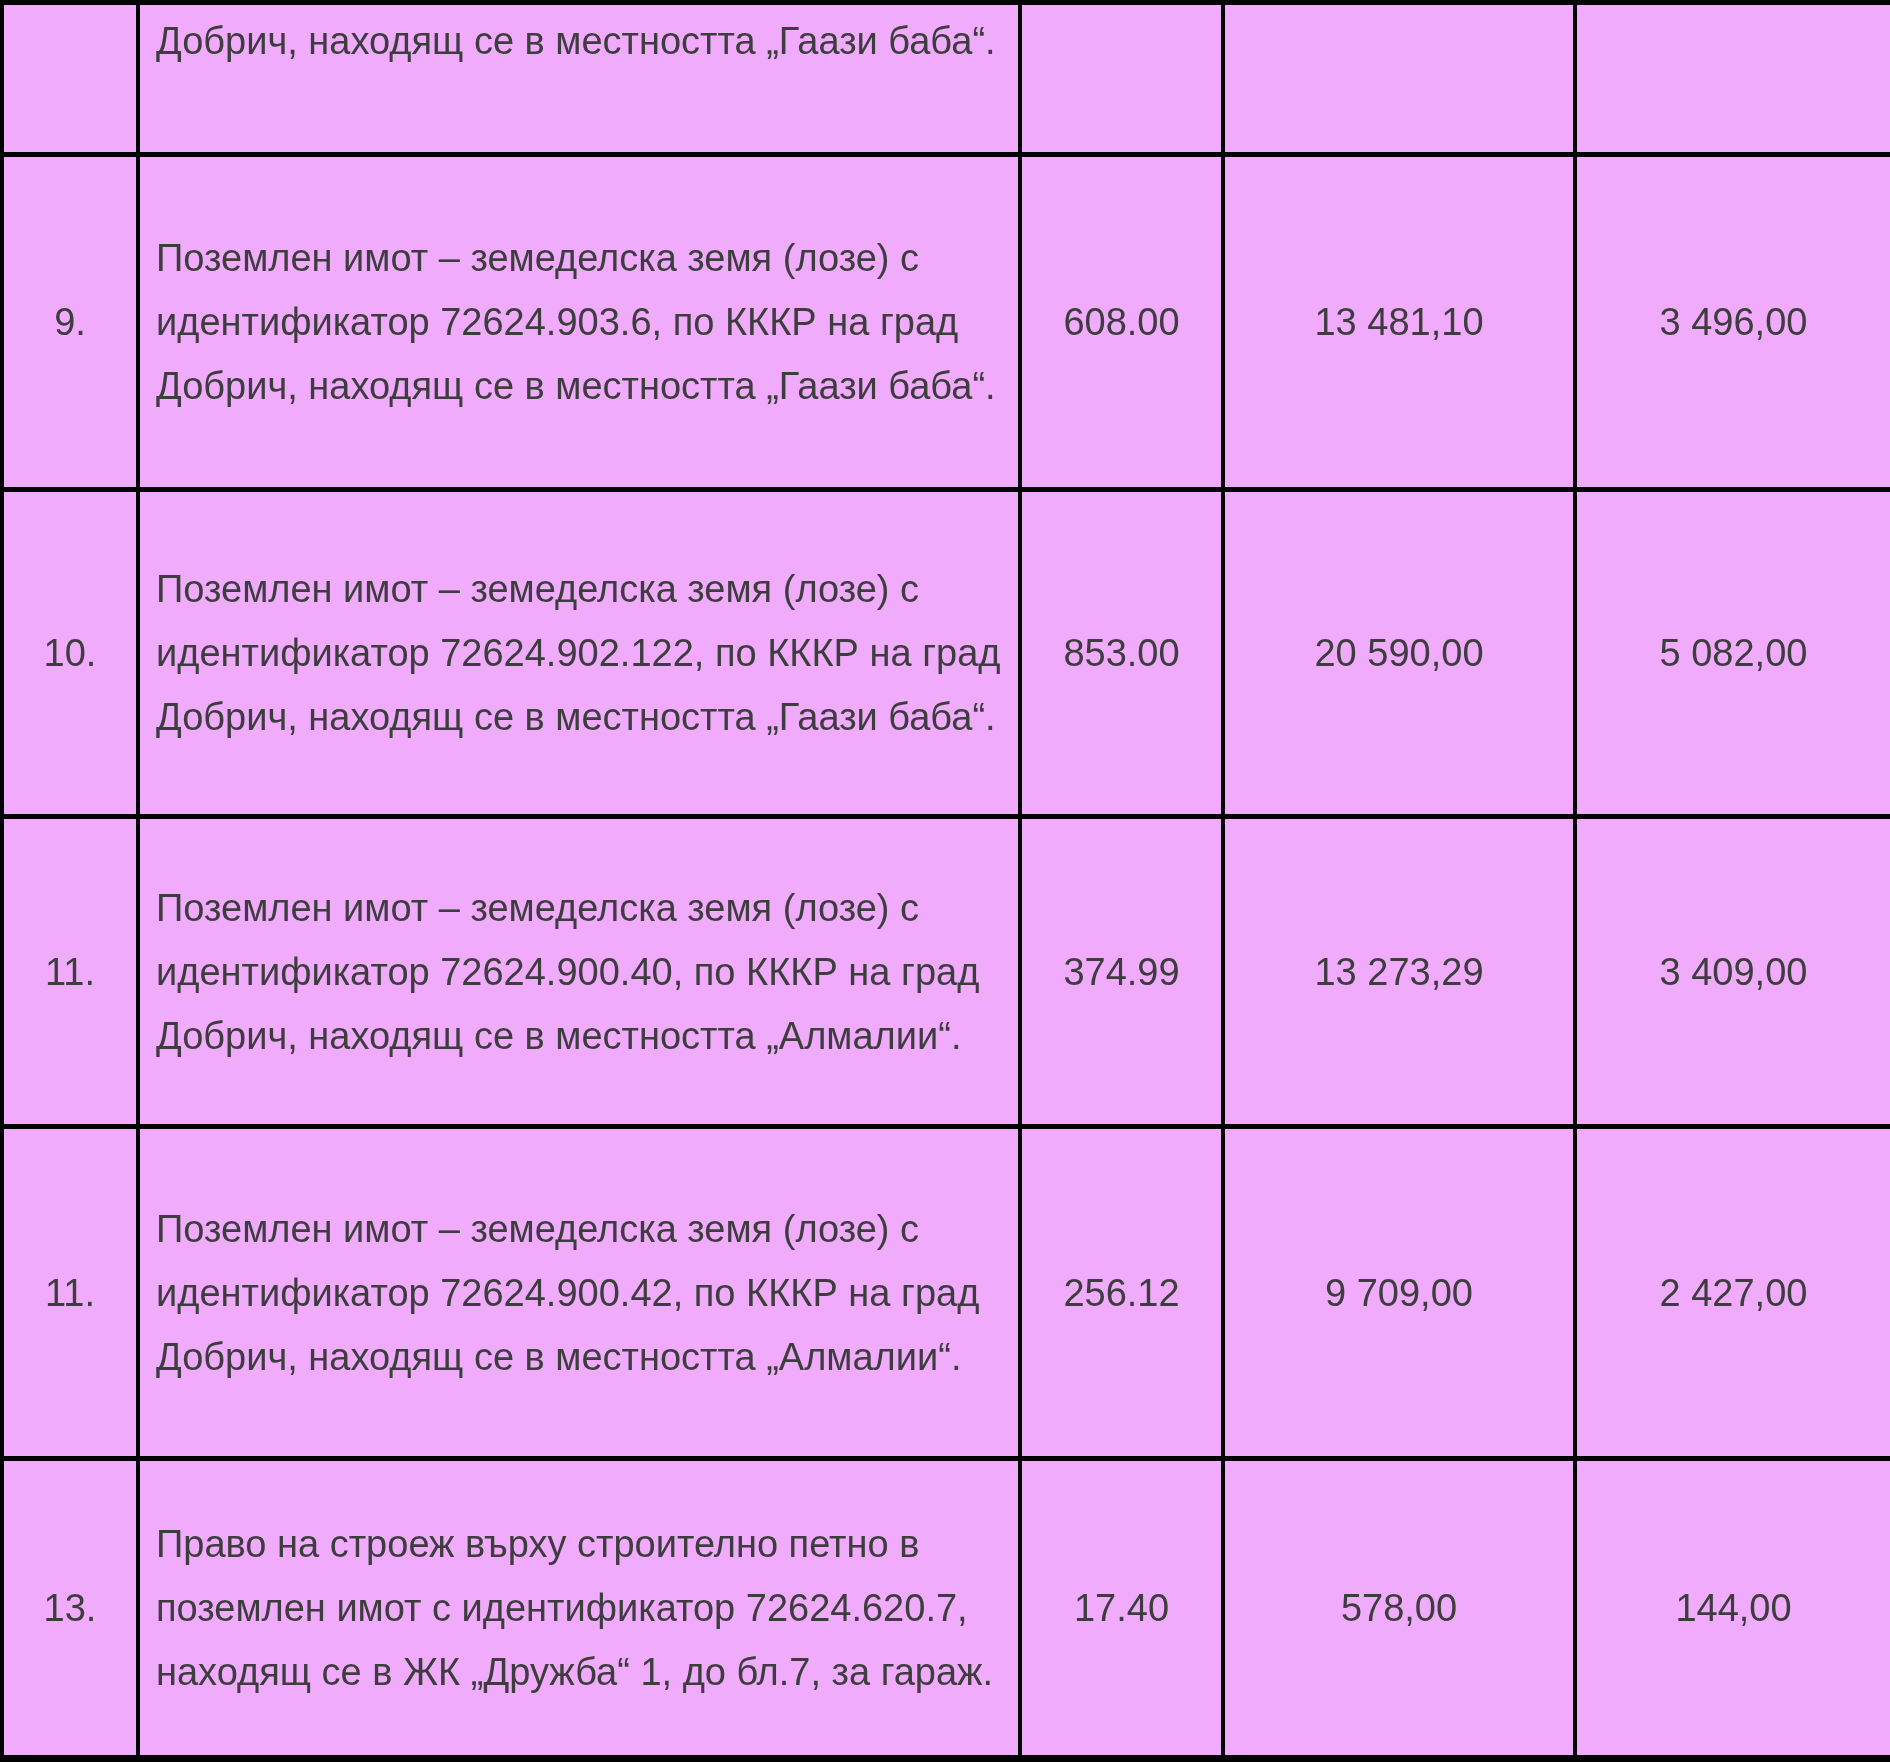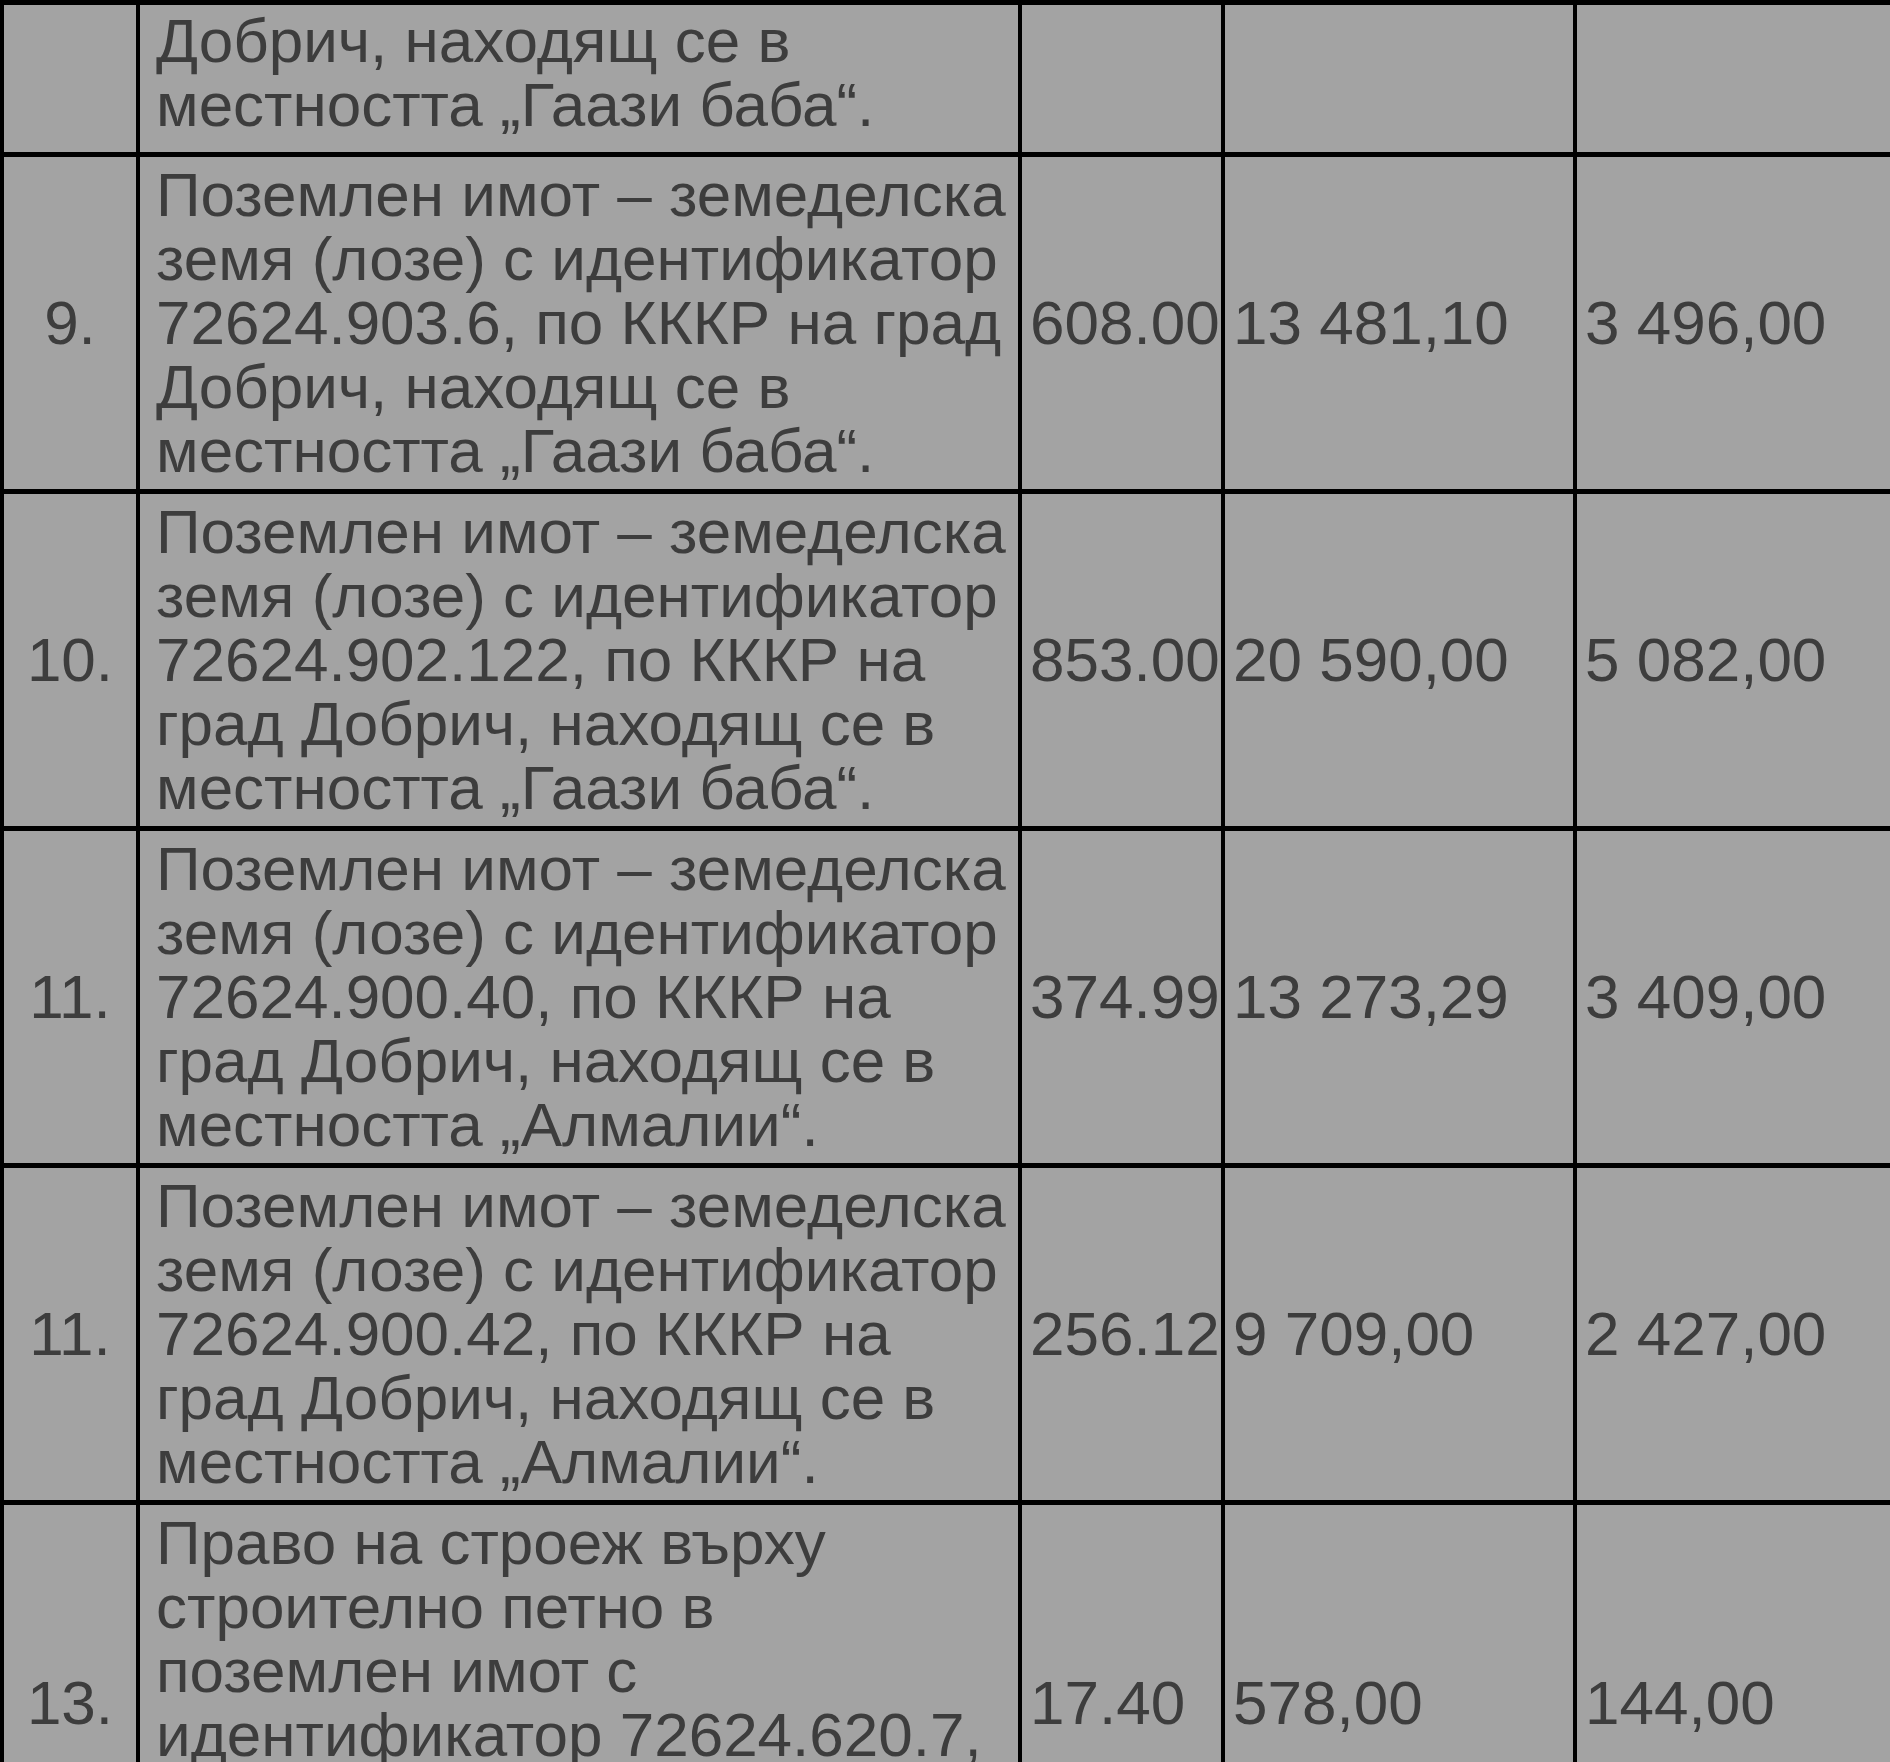--- a/index.html
+++ b/index.html
@@ -18,37 +18,37 @@
     width: 1890px;
     table-layout: fixed;
     border-collapse: collapse;
     background: #ffffff;
   }
   table.asset-table td {
     border: 4px solid #000000;
     border-top-width: 5px;
     border-bottom-width: 5px;
     vertical-align: middle;
-    font-size: 62px;
+    font-size: 38px;
     line-height: 64px;
     color: #3d3d3d;
     overflow: hidden;
-    background: #a3a3a3;
+    background: #f0abfc;
   }
   
   td.cell-num {
     text-align: center;
     padding: 0 6px;
   }
   td.cell-desc {
     text-align: left;
     padding: 6px 10px 6px 16px;
   }
   td.cell-number {
-    text-align: left;
+    text-align: center;
     padding: 0 8px;
   }
   
   tr.row-0 { height: 152px; }
   tr.row-1 { height: 335px; }
   tr.row-2 { height: 327px; }
   tr.row-3 { height: 310px; }
   tr.row-4 { height: 332px; }
   tr.row-5 { height: 300px; }
   

